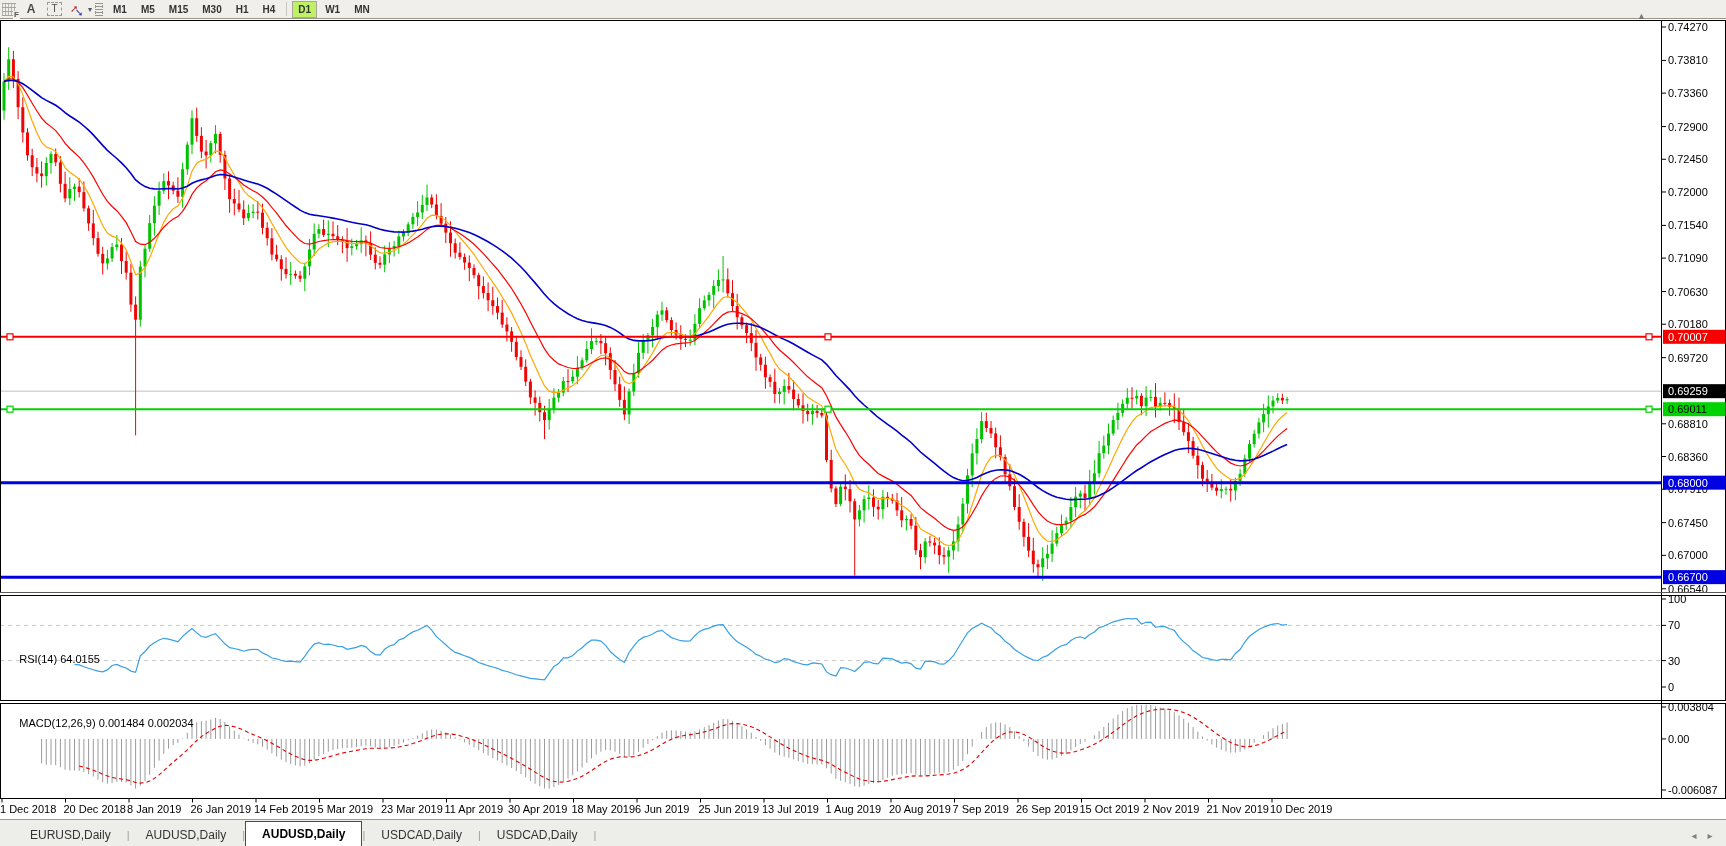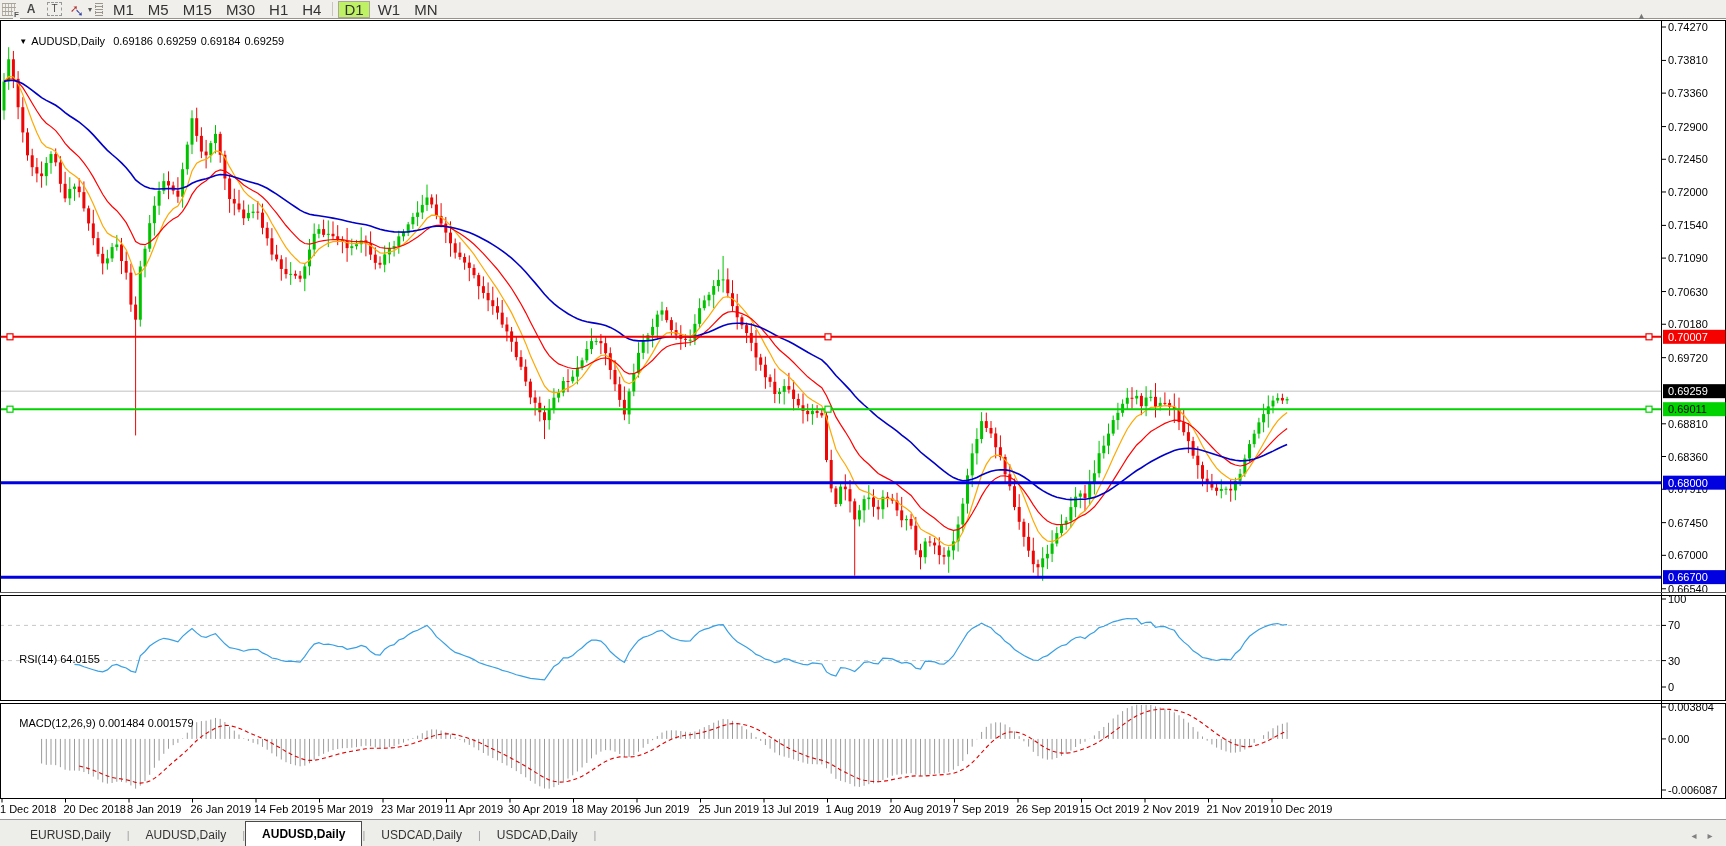--- a/index.html
+++ b/index.html
@@ -16,21 +16,21 @@
   .fibo{background-image:repeating-linear-gradient(0deg,#a8a49a 0 1px,transparent 1px 4px),
         repeating-linear-gradient(90deg,#b8b4aa 0 1px,transparent 1px 3px);
         width:14px;height:13px;margin-left:2px;}
   .fibo .sub{position:absolute;right:-4px;bottom:-3px;font-size:8px;font-weight:bold;color:#555;background:#f1efeb;padding:0 1px;line-height:8px;}
   .tool-a{font-weight:bold;font-size:12px;}
   .tool-t{border:1px dashed #999;width:13px;height:12px;line-height:12px;font-size:10px;margin:0 4px;}
   .arrowsicon{width:16px;}
   .arrowsicon .a1{position:absolute;left:1px;top:-1px;color:#b03030;font-size:10px;}
   .arrowsicon .a2{position:absolute;left:6px;top:3px;color:#3040a0;font-size:10px;}
   .caret{font-size:8px;color:#555;margin:0 2px 0 0;cursor:pointer;}
-  .tfbtn{padding:0 5px;height:15px;line-height:15px;margin:7px 1px;font-size:15px;font-weight:normal;
+  .tfbtn{padding:0 5px;height:15px;line-height:15px;margin:7px 1px;font-size:10px;font-weight:bold;
          color:#333;border:1px solid transparent;cursor:pointer;}
   .tfbtn.active{background:#bef264;border:1px solid #aaa69a;}
   .tbsep{width:1px;height:14px;background:#c9c5bb;margin:0 4px;}
   
   .ov{position:absolute;color:#000;font-size:11px;white-space:pre;z-index:5;}
   #chart-title{left:7px;top:23px;}
   #chart-title .tri{font-size:8px;vertical-align:1px;margin-right:4px;}
   #chart-title .sym{margin-right:8px;}
   #chart-title span.px{margin-right:4px;}
   #rsi-label{left:7px;top:597px;margin-top:44px;}
@@ -72,30 +72,27 @@
         <div class="tfbtn">M30</div>
         <div class="tfbtn">H1</div>
         <div class="tfbtn">H4</div>
         <div class="tbsep"></div>
         <div class="tfbtn active">D1</div>
         <div class="tfbtn">W1</div>
         <div class="tfbtn">MN</div>
       </div>
   </div>
 
-  <div class="ov" id="chart-title">
-    <span class="tri">▼</span><span class="sym">AUDUSD,Daily</span><span class="px">0.69186</span><span class="px">0.69259</span><span class="px">0.69184</span><span class="px">0.69259</span>
-  </div>
 
   <div class="ov" id="rsi-label">
     <span>RSI(14)</span> <span>64.0155</span>
   </div>
 
   <div class="ov" id="macd-label">
-    <span>MACD(12,26,9)</span> <span>0.001484</span> <span>0.001579</span>
+    <span>MACD(12,26,9)</span> <span>0.001484</span> <span>0.002034</span>
   </div>
 
   <div class="ov" id="axis-collapse">▲</div>
 
   <svg id="chart-svg" width="1726" height="801">
       <rect x="0.5" y="2.5" width="1725" height="572" fill="#ffffff" stroke="none"></rect>
       <rect x="0.5" y="577.5" width="1725" height="105" fill="#ffffff" stroke="none"></rect>
       <rect x="0.5" y="685.5" width="1725" height="95" fill="#ffffff" stroke="none"></rect>
       <defs>
         <clipPath id="clipMain">

